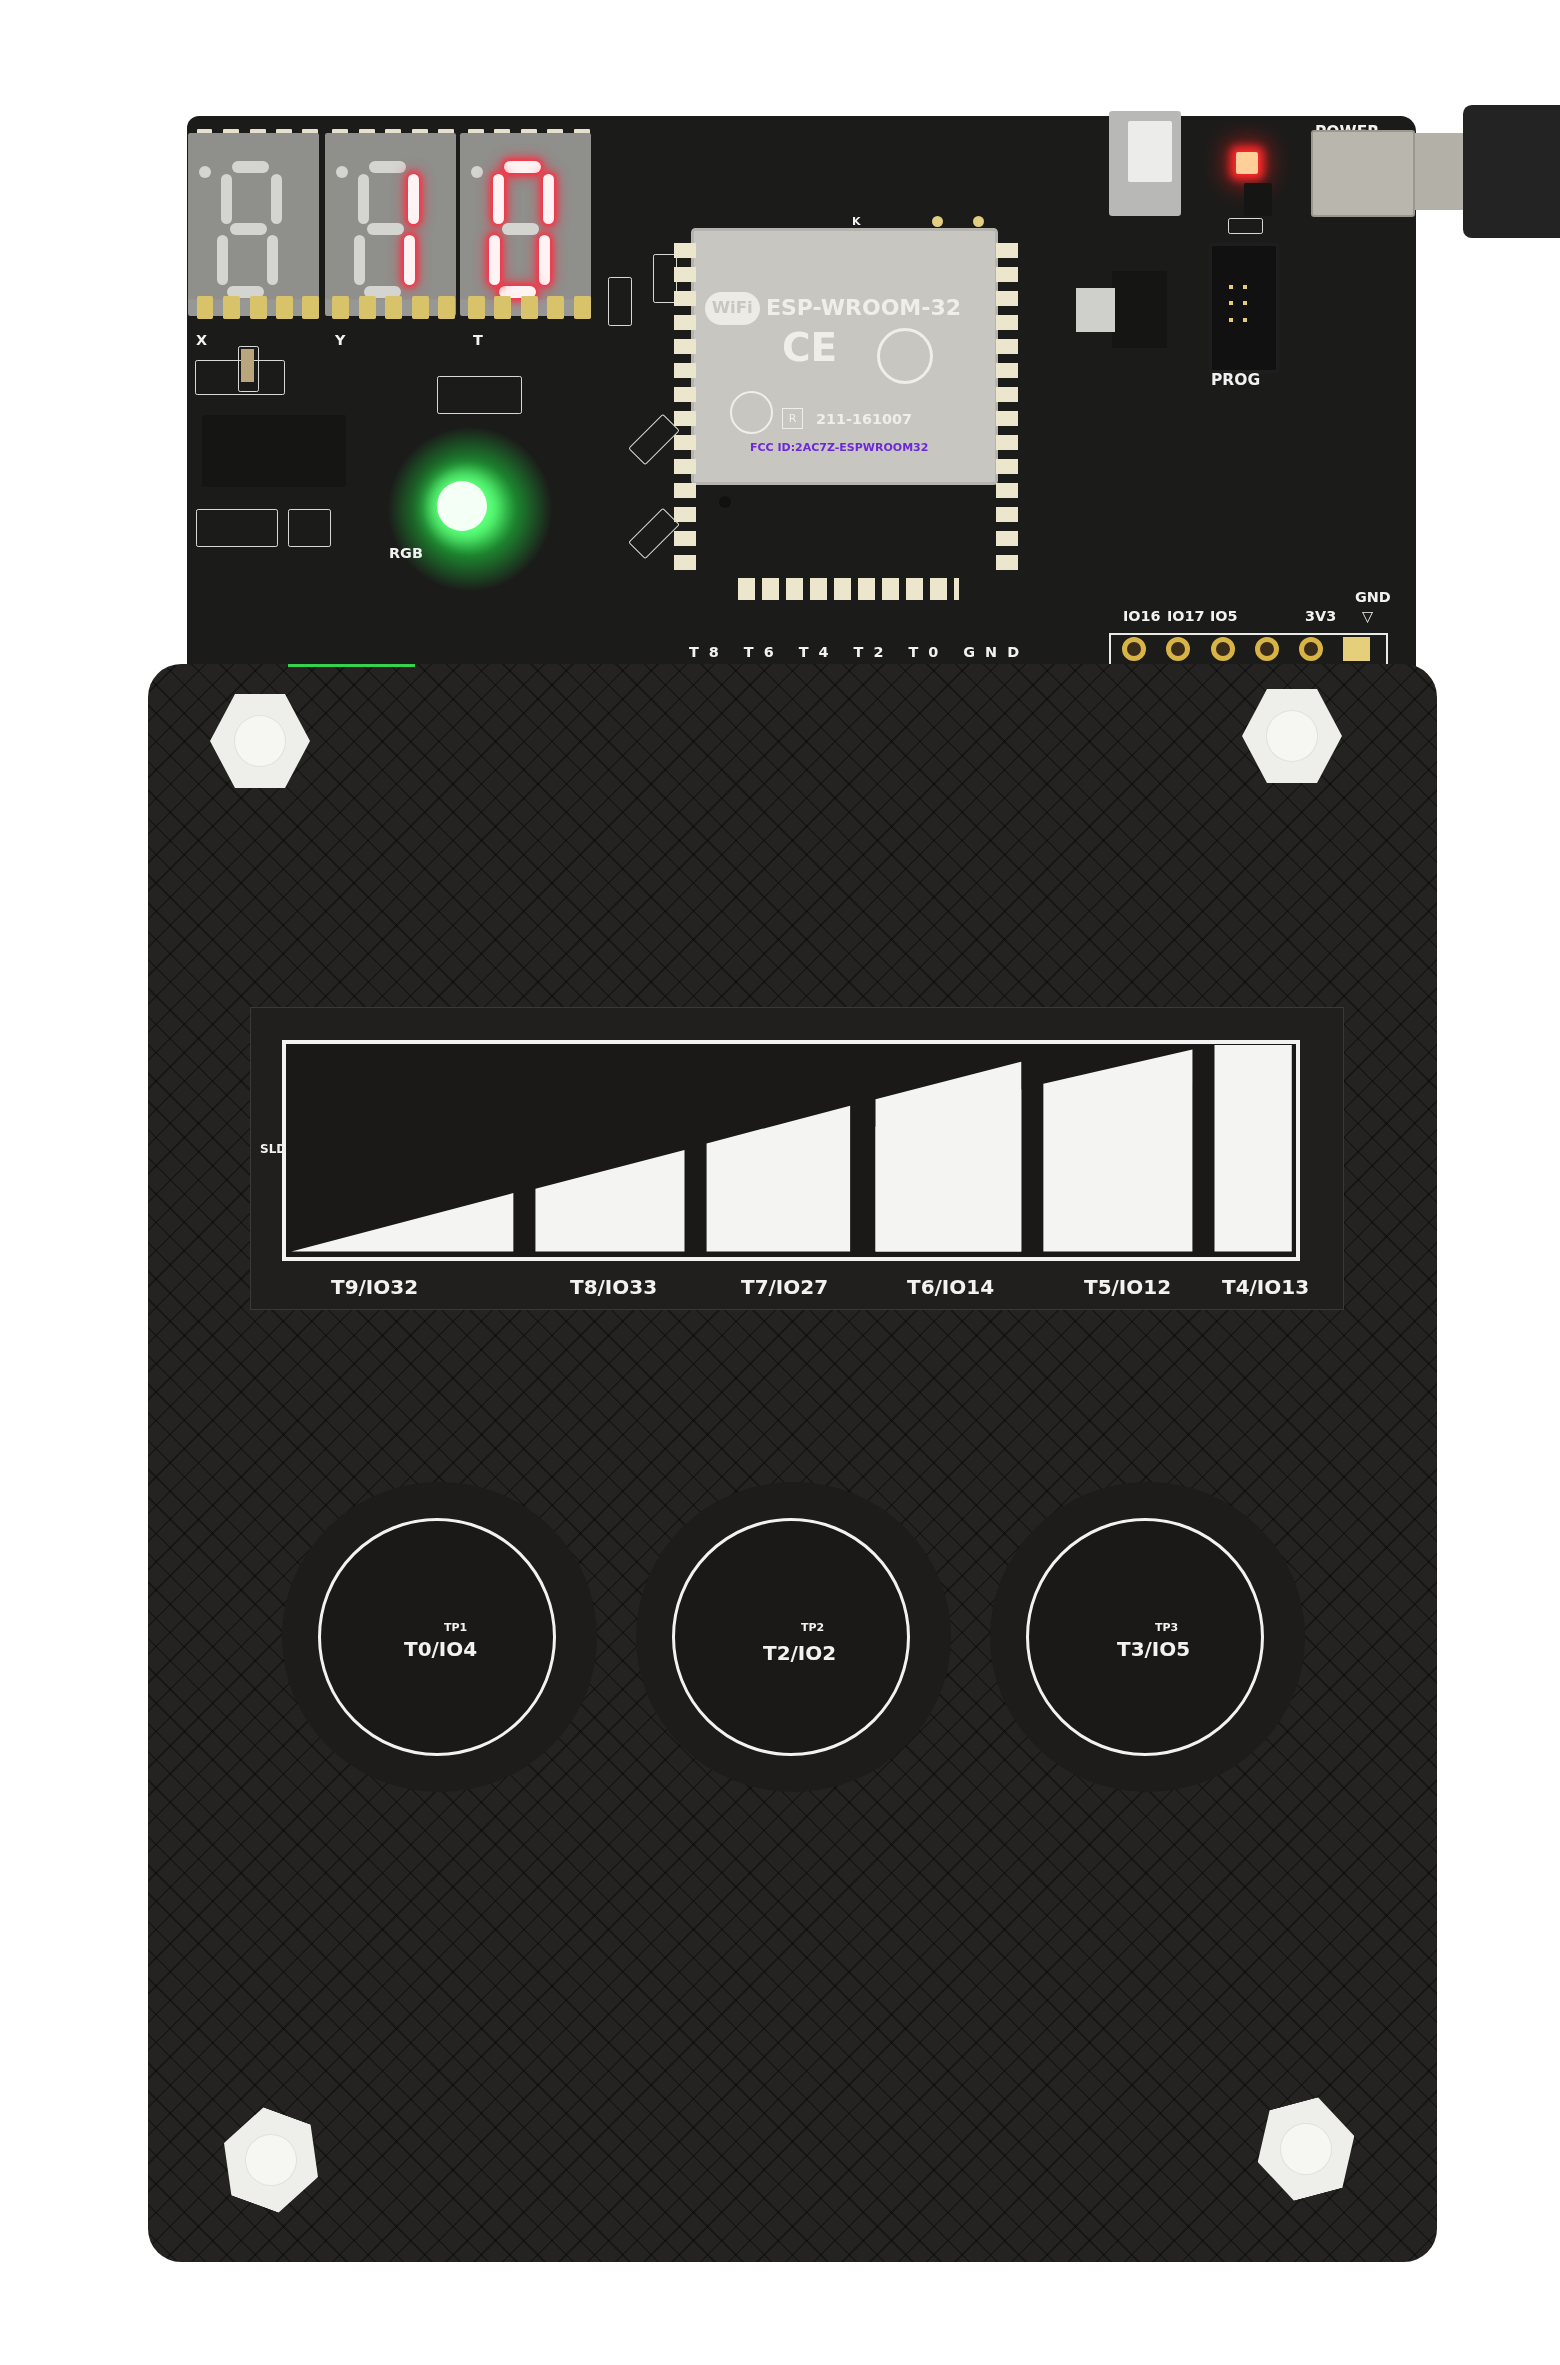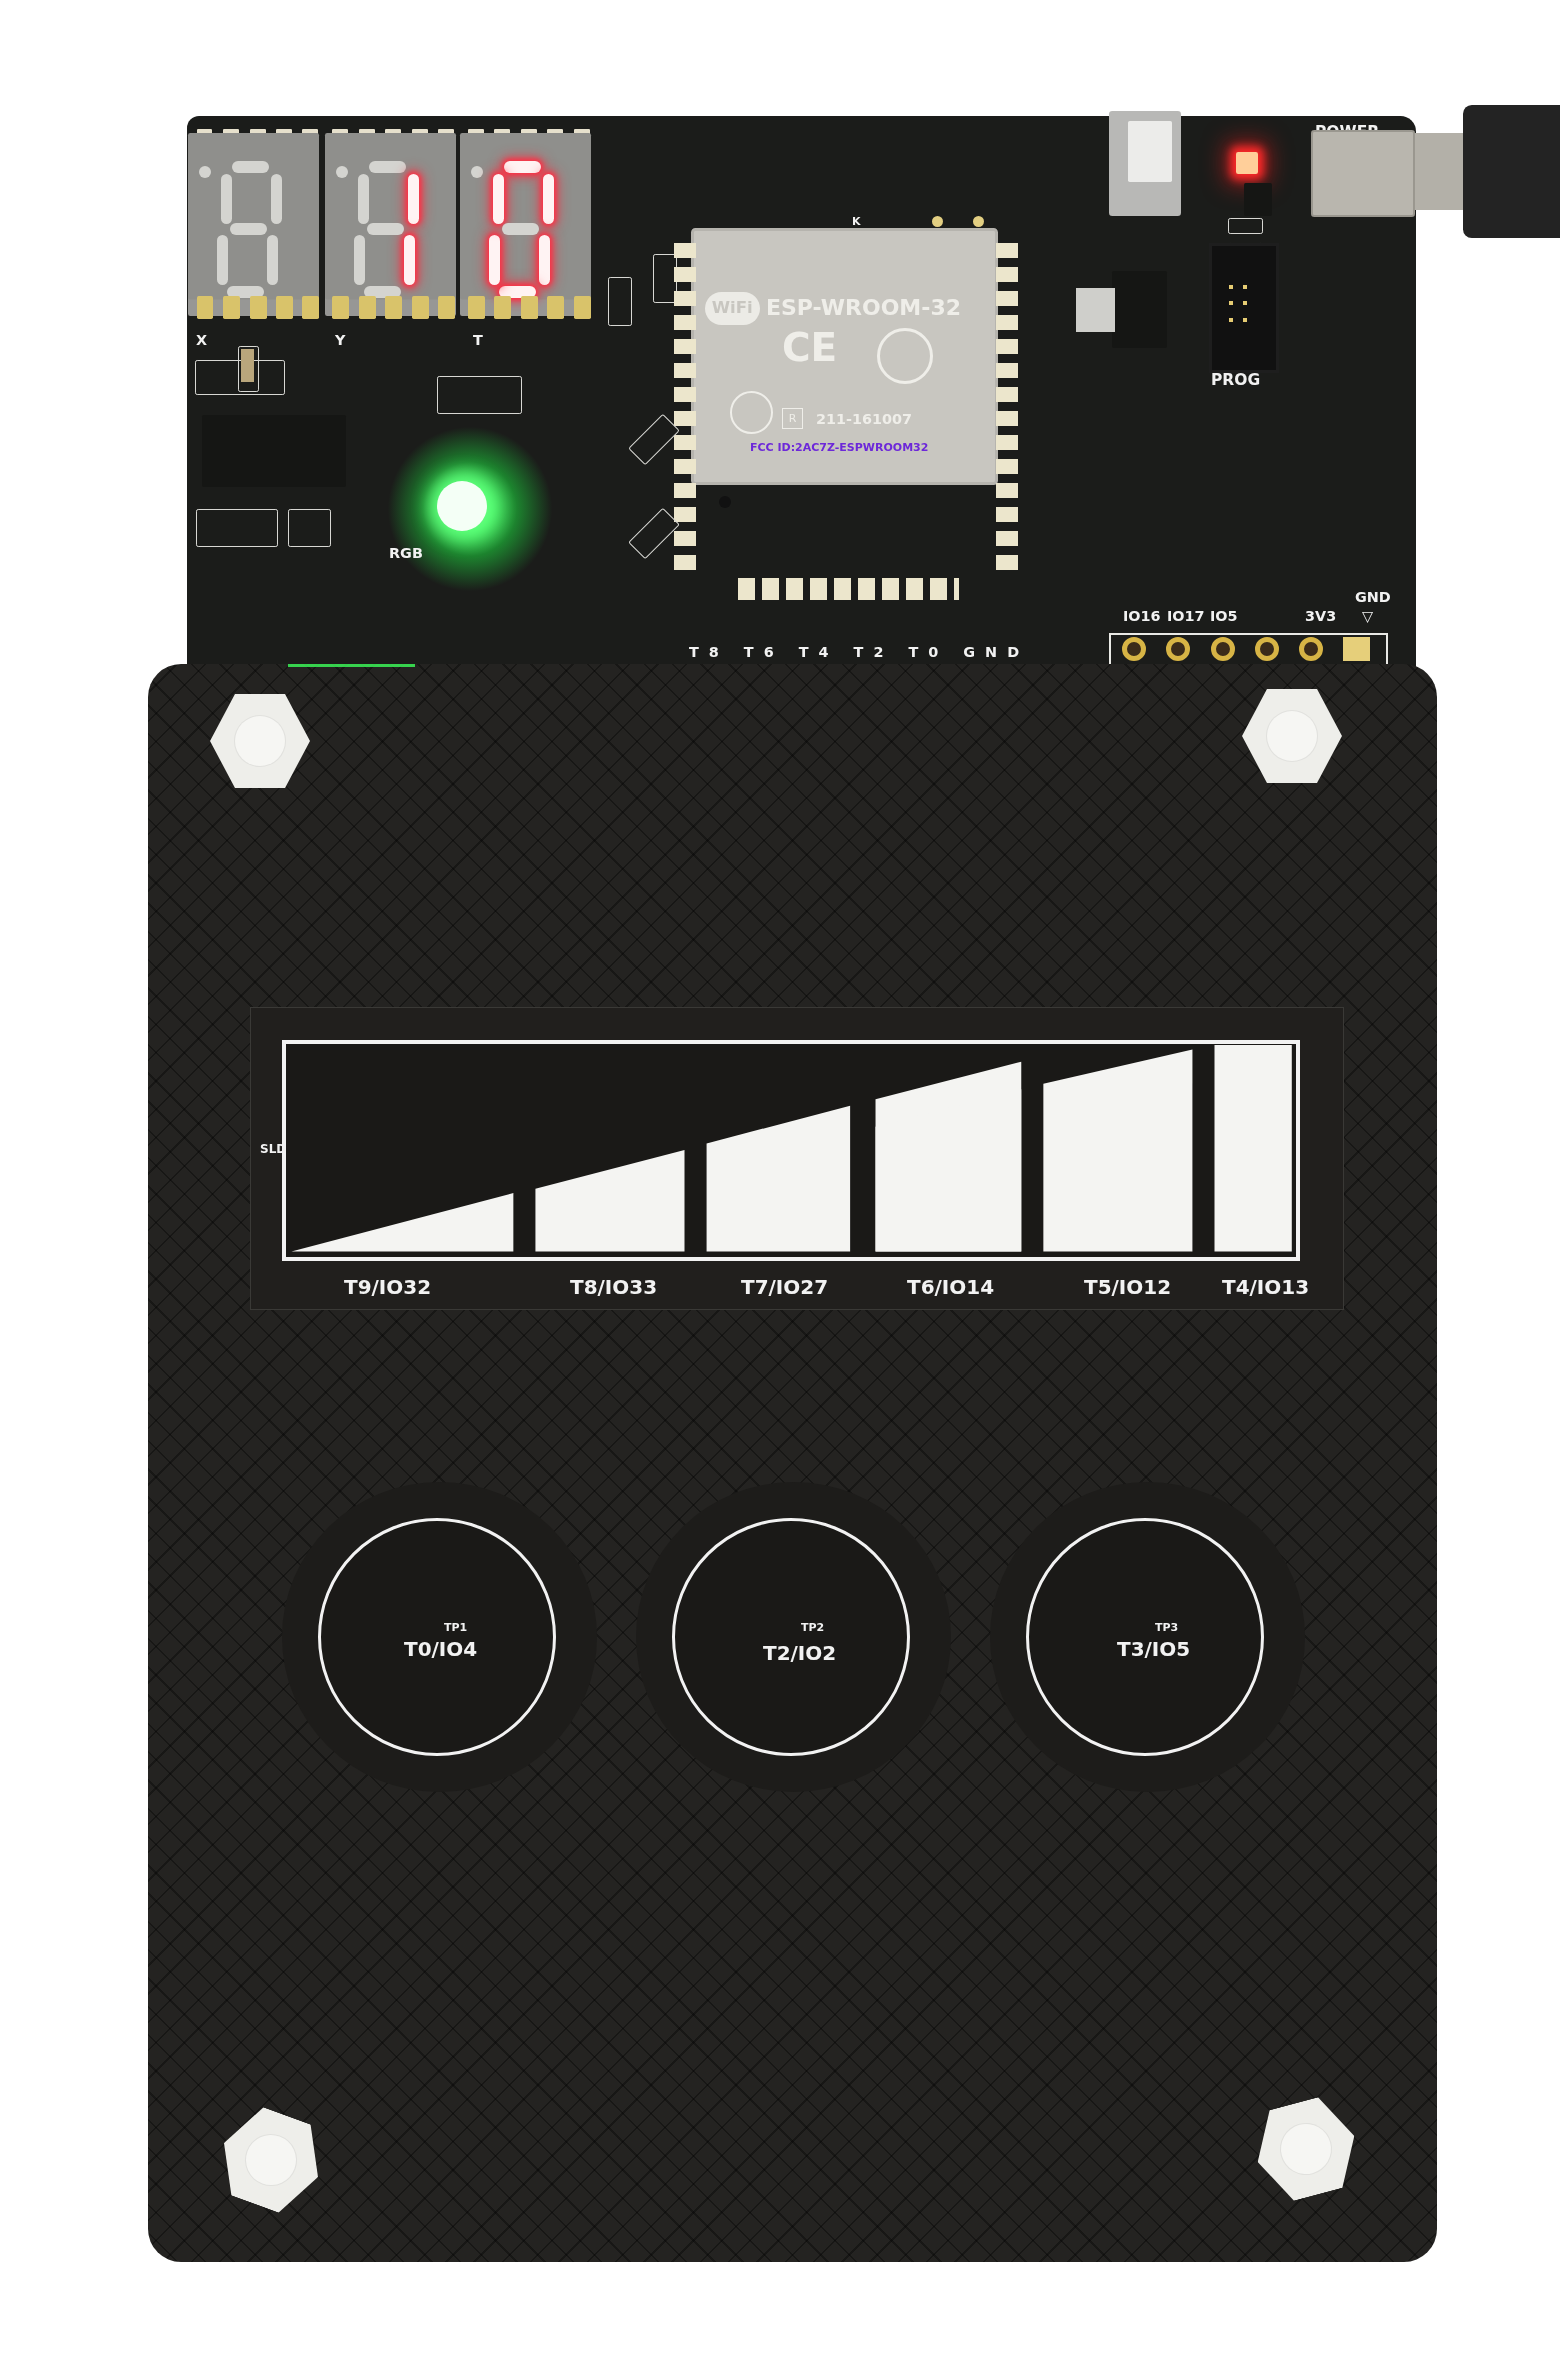--- a/index.html
+++ b/index.html
@@ -254,21 +254,21 @@
     <polygon points="450,262 720,192 720,376 450,376" fill="#f4f4f2"></polygon>
     <polygon points="760,180 1020,112 1020,376 760,376" fill="#f4f4f2"></polygon>
     <polygon points="1066,100 1330,32 1330,376 1066,376" fill="#f4f4f2" transform="translate(0,0)"></polygon>
   </svg>
   <svg width="1009" height="212" viewBox="0 0 1824 384" style="position:absolute;left:0;top:0">
     <polygon points="1066,150 1330,82 1330,376 1066,376" fill="#f4f4f2"></polygon>
     <polygon points="1370,72 1640,10 1640,376 1370,376" fill="#f4f4f2"></polygon>
     <polygon points="1680,2 1820,2 1820,376 1680,376" fill="#f4f4f2"></polygon>
   </svg>
 </div>
-<div class="silk slider-label" style="left:344px">T9/IO32</div>
+<div class="silk slider-label" style="left:331px">T9/IO32</div>
 <div class="silk slider-label" style="left:570px">T8/IO33</div>
 <div class="silk slider-label" style="left:741px">T7/IO27</div>
 <div class="silk slider-label" style="left:907px">T6/IO14</div>
 <div class="silk slider-label" style="left:1084px">T5/IO12</div>
 <div class="silk slider-label" style="left:1222px">T4/IO13</div>
 
 <div class="pad-ring" style="left:282px;top:1482px;width:315px;height:310px;"></div>
 <div class="pad-ring" style="left:636px;top:1482px;width:315px;height:310px;"></div>
 <div class="pad-ring" style="left:990px;top:1482px;width:315px;height:310px;"></div>
 

